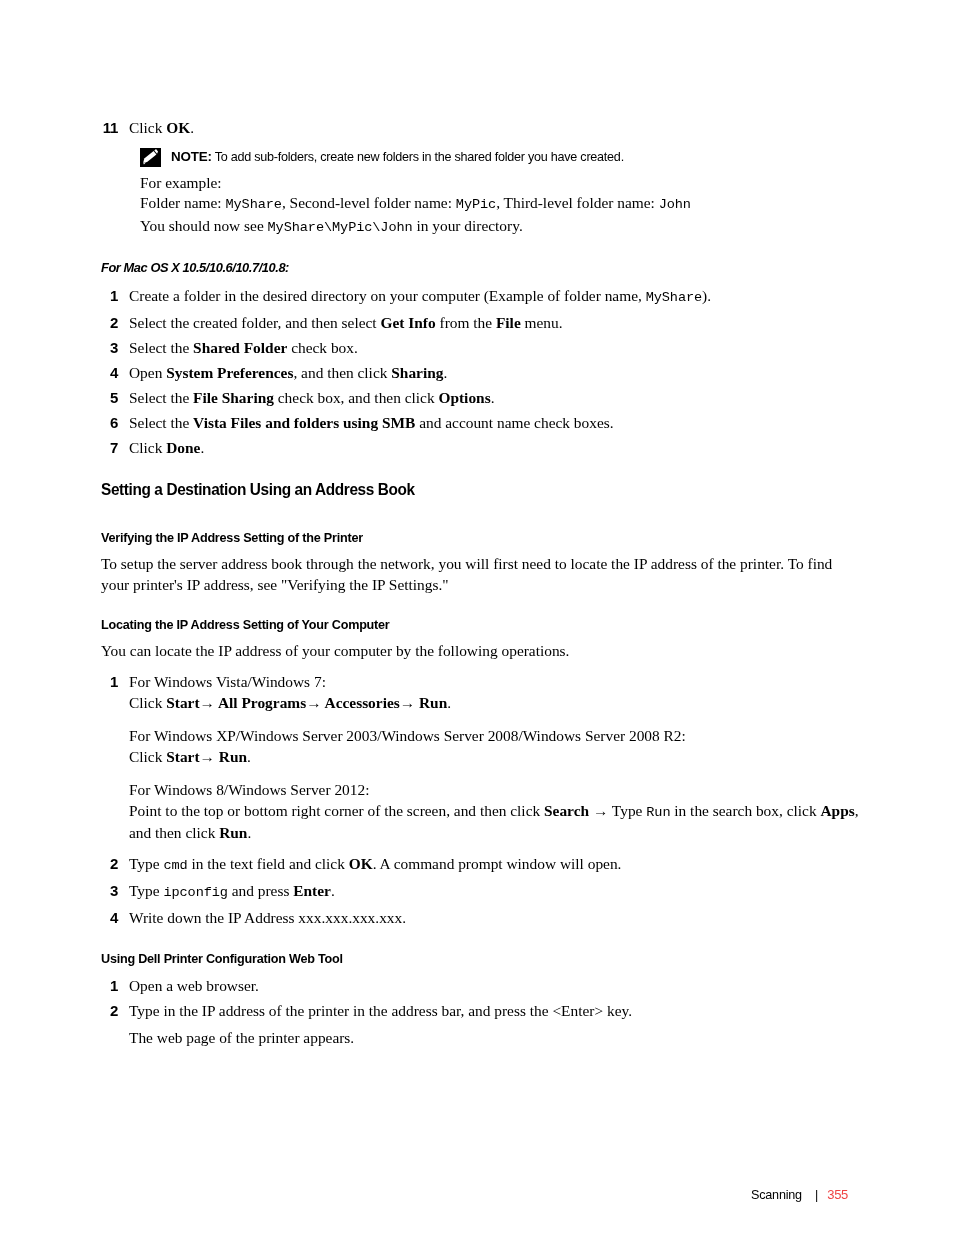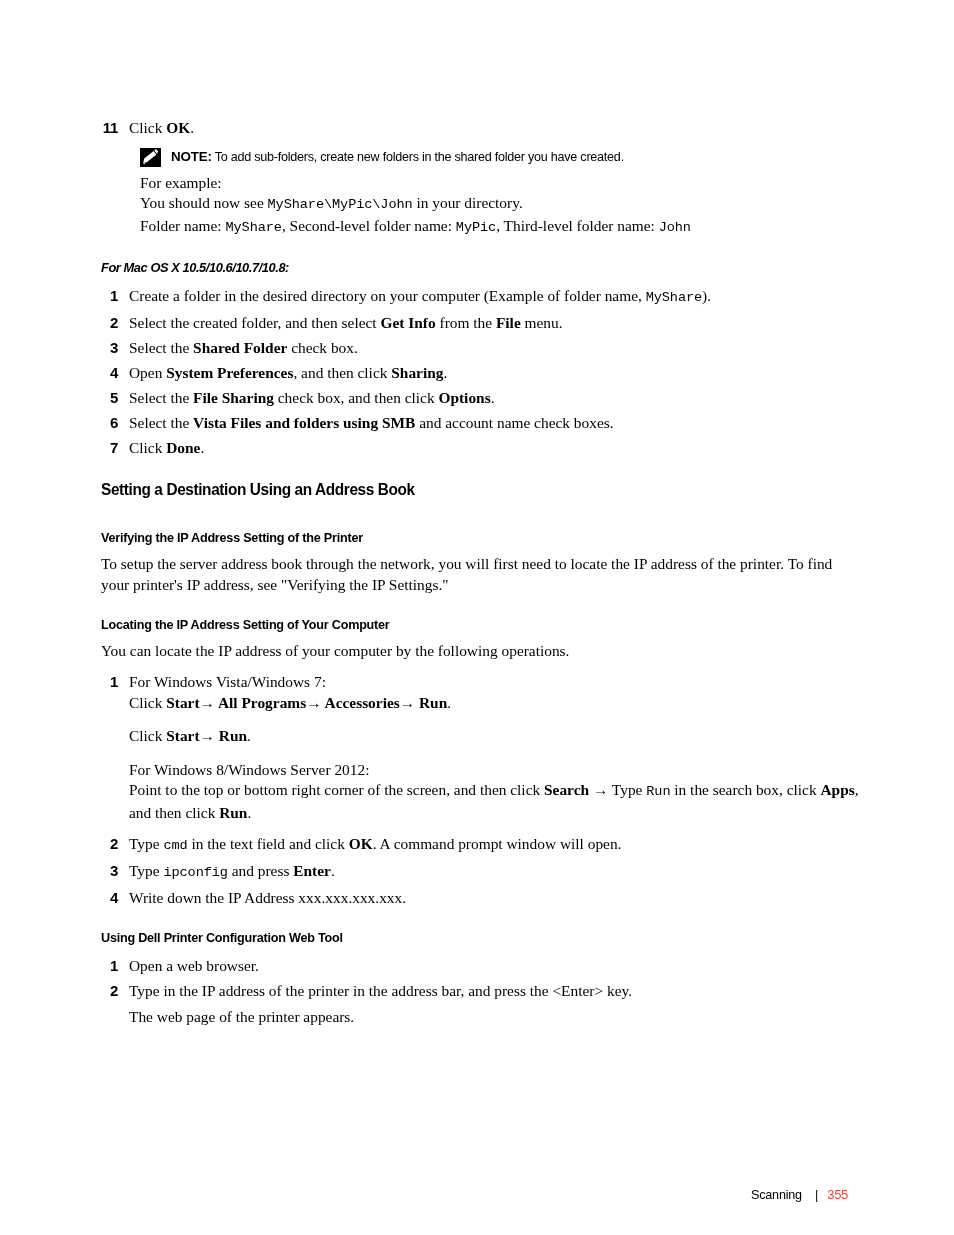--- a/index.html
+++ b/index.html
@@ -188,22 +188,22 @@
             <path d="M14.3 2.4 L16.0 1.0 L18.0 3.6 L17.1 5.7 Z" fill="#ffffff"></path>
             <path d="M3.2 14.8 L6.0 14.3 L3.9 16.6 Z" fill="#ffffff"></path>
           </svg>
         </div>
         <div class="note-text"><span class="note-label">NOTE:</span> <span>To add sub-folders, create new folders in the shared folder you have created.</span></div>
       </div>
     </div>
 
     <div class="indent-note">
       <div class="body-text">For example:</div>
+      <div class="body-text"><span>Folder name: </span><span class="mono">MyShare</span><span>, Second-level folder name: </span><span class="mono">MyPic</span><span>, Third-level folder name: </span><span class="mono">John</span></div>
       <div class="body-text"><span>You should now see </span><span class="mono">MyShare\MyPic\John</span><span> in your directory.</span></div>
-      <div class="body-text"><span>Folder name: </span><span class="mono">MyShare</span><span>, Second-level folder name: </span><span class="mono">MyPic</span><span>, Third-level folder name: </span><span class="mono">John</span></div>
     </div>
 
     <div class="sp-3"></div>
 
     <div class="h-italic">For Mac OS X 10.5/10.6/10.7/10.8:</div>
 
     <div class="sp-4"></div>
 
     <div>
       <div class="step row-gap">
@@ -254,20 +254,21 @@
     <div class="body-text">You can locate the IP address of your computer by the following operations.</div>
 
     <div class="sp-4"></div>
 
     <div class="step row-gap">
       <div class="step-num">1</div>
       <div class="step-body">
         <div class="body-text">For Windows Vista/Windows 7:</div>
         <div class="body-text"><span>Click </span><b>Start</b><span class="arrow">→</span><b> All Programs</b><span class="arrow">→</span><b> Accessories</b><span class="arrow">→</span><b> Run</b><span>.</span></div>
         <div class="sp-5"></div>
+        <div class="body-text">For Windows XP/Windows Server 2003/Windows Server 2008/Windows Server 2008 R2:</div>
         <div class="body-text"><span>Click </span><b>Start</b><span class="arrow">→</span><b> Run</b><span>.</span></div>
         <div class="sp-5"></div>
         <div class="body-text">For Windows 8/Windows Server 2012:</div>
         <div class="body-text"><span>Point to the top or bottom right corner of the screen, and then click </span><b>Search</b><span class="arrow"> → </span><span>Type </span><span class="mono">Run</span><span> in the search box, click </span><b>Apps</b><span>, and then click </span><b>Run</b><span>.</span></div>
       </div>
     </div>
 
     <div class="sp-4"></div>
 
     <div class="step row-gap">

